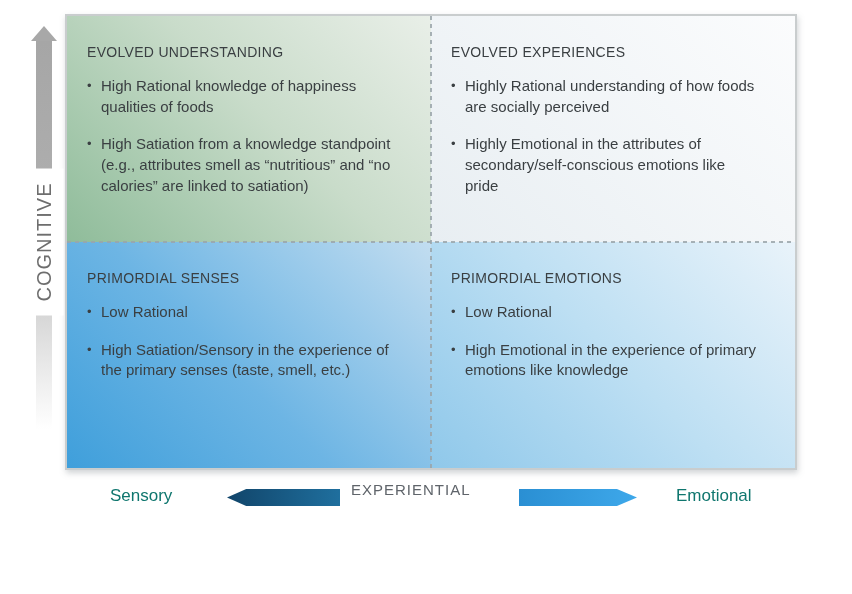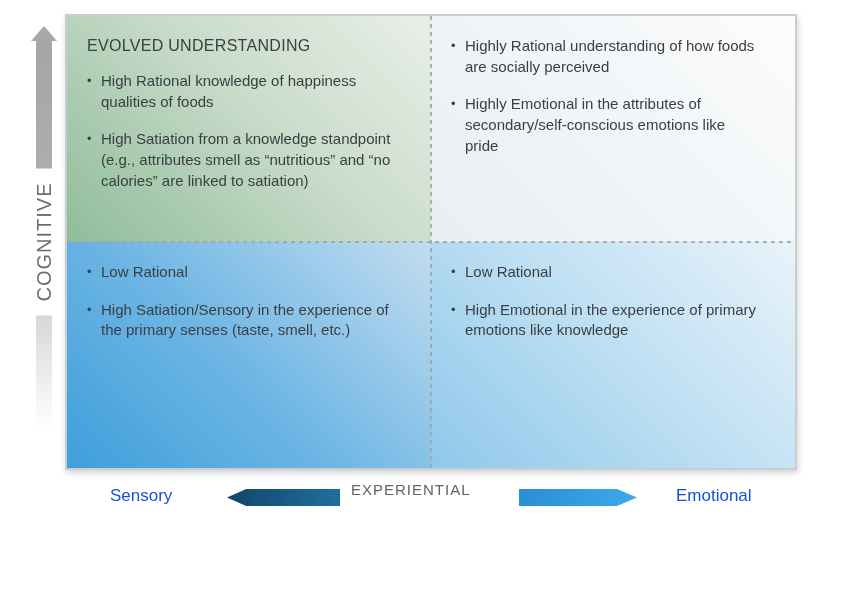--- a/index.html
+++ b/index.html
@@ -24,24 +24,24 @@
     grid-template-columns: 50% 50%;
     grid-template-rows: 50% 50%;
   }
   .quad { position: relative; box-sizing: border-box; padding: 20px 22px 10px 20px; }
   .quad-tl { background: linear-gradient(225deg, #e9efe8 0%, #c9dcca 45%, #8fbc9a 100%); }
   .quad-tr { background: linear-gradient(225deg, #fbfcfd 0%, #e8eef2 100%); }
   .quad-bl { background: linear-gradient(45deg, #3f9fdb 0%, #6db5e4 45%, #c2ddf0 100%); }
   .quad-br { background: linear-gradient(45deg, #8fc8ea 0%, #bddff3 50%, #e9f3fa 100%); }
 
   .quad-title {
-    font-size: 16px;
+    font-size: 14px;
     color: #3a3f42;
     letter-spacing: 0.3px;
-    margin: 1px 0 16px 0;
+    margin: 8px 0 16px 0;
     font-weight: 400;
   }
   ul.bullets { list-style: none; margin: 0; padding: 0; max-width: 310px; }
   ul.bullets li {
     display: flex;
     margin-bottom: 17px;
     font-size: 15px;
     line-height: 1.38;
     color: #3a3f42;
   }
@@ -81,21 +81,21 @@
     transform: translate(-50%, -50%) rotate(-90deg);
     background: #ffffff;
     padding: 8px 14px;
     font-size: 20px;
     letter-spacing: 1px;
     color: #6e6e6e;
     white-space: nowrap;
   }
 
   
-  .h-label { position: absolute; font-size: 17px; color: #1d4ed8; }
+  .h-label { position: absolute; font-size: 17px; color: #0f766e; }
   .h-label.sensory { left: 110px; top: 486px; }
   .h-label.emotional { left: 676px; top: 486px; text-align: right; }
   .h-title {
     position: absolute; left: 351px; top: 481px;
     font-size: 15px; letter-spacing: 1px; color: #5f646a;
   }
   .arrow-left {
     position: absolute; left: 227px; top: 489px; width: 113px; height: 17px;
     background: linear-gradient(90deg, #11456a 0%, #1f6f9e 100%);
     clip-path: polygon(0 50%, 17% 0, 100% 0, 100% 100%, 17% 100%);
@@ -121,46 +121,49 @@
           <span>High Rational knowledge of happiness qualities of foods</span>
         </li>
         <li>
           <span class="dot">•</span>
           <span>High Satiation from a knowledge standpoint (e.g., attributes smell as “nutritious” and “no calories” are linked to satiation)</span>
         </li>
       </ul>
     </div>
 
     <div class="quad quad-tr">
+      <h2 class="quad-title">EVOLVED EXPERIENCES</h2>
       <ul class="bullets">
         <li>
           <span class="dot">•</span>
           <span>Highly Rational understanding of how foods are socially perceived</span>
         </li>
         <li>
           <span class="dot">•</span>
           <span>Highly Emotional in the attributes of secondary/self-conscious emotions like pride</span>
         </li>
       </ul>
     </div>
 
     <div class="quad quad-bl">
+      <h2 class="quad-title">PRIMORDIAL SENSES</h2>
       <ul class="bullets">
         <li>
           <span class="dot">•</span>
           <span>Low Rational</span>
         </li>
         <li>
           <span class="dot">•</span>
           <span>High Satiation/Sensory in the experience of the primary senses (taste, smell, etc.)</span>
         </li>
       </ul>
     </div>
 
     <div class="quad quad-br">
+      <h2 class="quad-title">PRIMORDIAL EMOTIONS</h2>
       <ul class="bullets">
         <li>
           <span class="dot">•</span>
           <span>Low Rational</span>
         </li>
         <li>
           <span class="dot">•</span>
           <span>High Emotional in the experience of primary emotions like knowledge</span>
         </li>
       </ul>

